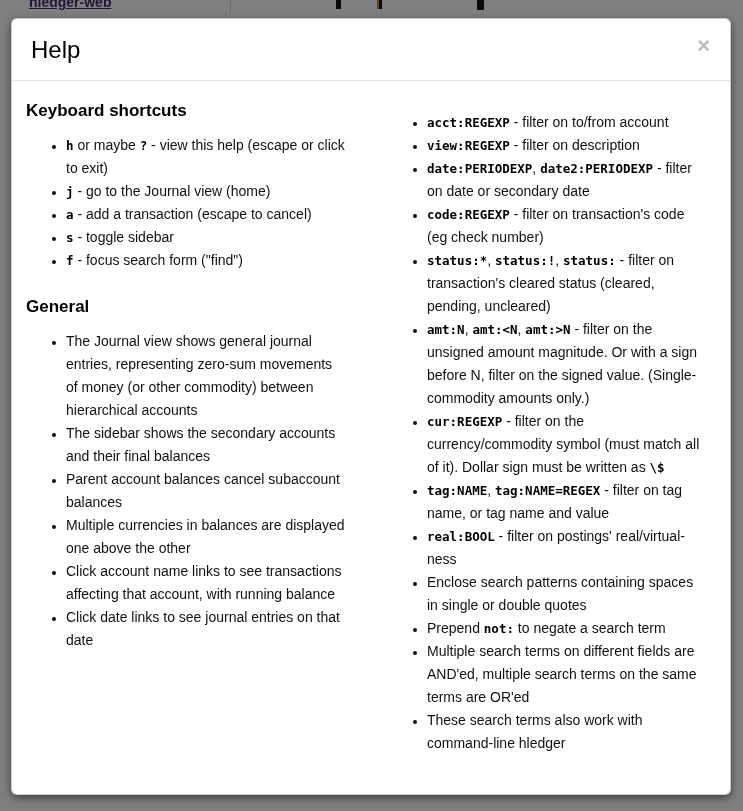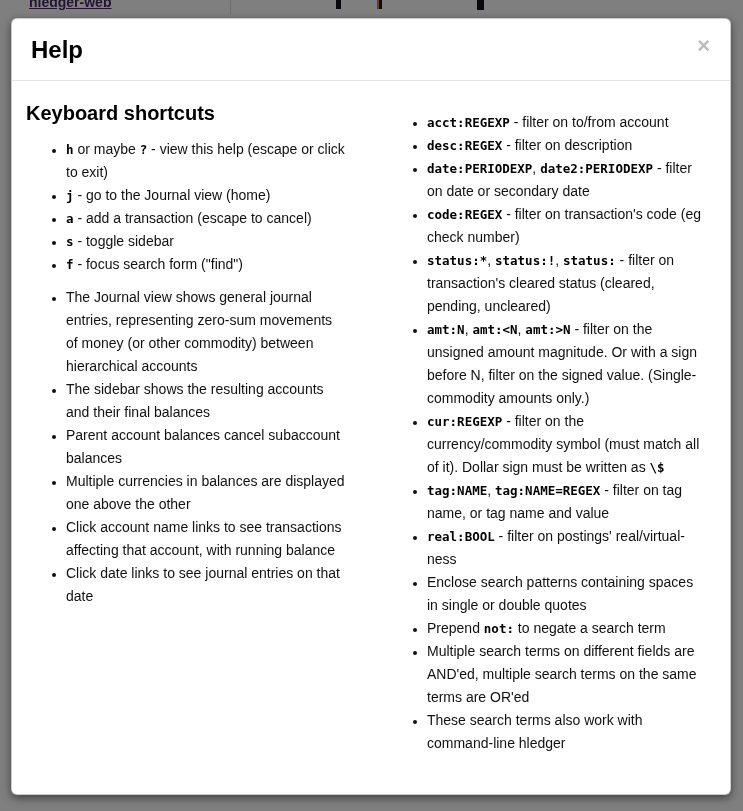--- a/index.html
+++ b/index.html
@@ -36,38 +36,38 @@
     border-radius: 6px;
     box-shadow: 0 3px 9px rgba(0,0,0,0.5);
     overflow: hidden;
   }
   .modal-header {
     position: relative;
     padding: 14px 19px 13px 19px;
     border-bottom: 1px solid #e5e5e5;
   }
   .modal-title {
-    margin: 0; font-size: 24px; font-weight: 700;
+    margin: 0; font-size: 24px; font-weight: 400;
     line-height: 1.4; color: #000000;
   }
   .close-btn {
     position: absolute; top: 14px; right: 16px;
     background: none; border: 0; padding: 2px 4px;
     font-size: 22px; font-weight: 700; line-height: 1;
     color: #bcbcbc; cursor: pointer;
     font-family: "Liberation Sans", sans-serif;
   }
 
   .modal-body { display: flex; padding: 20px 0 30px 0; }
   .help-col { width: 50%; }
   .help-col.left  { padding: 0 16px 0 14px; }
   .help-col.right { padding: 0 14px 0 16px; }
 
   .section-heading {
-    font-size: 20px; font-weight: 700; color: #000000;
+    font-size: 17px; font-weight: 700; color: #000000;
     margin: 0 0 13px 0; line-height: 1.2;
   }
   .section-heading + ul + .section-heading,
   ul.help-list + .section-heading { margin-top: 25px; }
 
   ul.help-list {
     margin: 10px; padding: 0 0 0 30px;
     list-style: disc outside;
   }
   ul.help-list li {
@@ -104,35 +104,36 @@
   <div class="modal-body">
     <div class="help-col left">
         <h4 class="section-heading">Keyboard shortcuts</h4>
         <ul class="help-list">
           <li><code>h</code> or maybe <code>?</code> - view this help (escape or click to exit)</li>
           <li><code>j</code> - go to the Journal view (home)</li>
           <li><code>a</code> - add a transaction (escape to cancel)</li>
           <li><code>s</code> - toggle sidebar</li>
           <li><code>f</code> - focus search form ("find")</li>
         </ul>
+        <h4 class="section-heading">General</h4>
         <ul class="help-list">
           <li>The Journal view shows general journal entries, representing zero-sum movements of money (or other commodity) between hierarchical accounts</li>
-          <li>The sidebar shows the resulting accounts and their final balances</li>
+          <li>The sidebar shows the secondary accounts and their final balances</li>
           <li>Parent account balances cancel subaccount balances</li>
           <li>Multiple currencies in balances are displayed one above the other</li>
           <li>Click account name links to see transactions affecting that account, with running balance</li>
           <li>Click date links to see journal entries on that date</li>
         </ul>
       </div>
     <div class="help-col right">
         <ul class="help-list">
           <li><code>acct:REGEXP</code> - filter on to/from account</li>
-          <li><code>desc:REGEX</code> - filter on description</li>
+          <li><code>view:REGEXP</code> - filter on description</li>
           <li><code>date:PERIODEXP</code>, <code>date2:PERIODEXP</code> - filter on date or secondary date</li>
-          <li><code>code:REGEX</code> - filter on transaction's code (eg check number)</li>
+          <li><code>code:REGEXP</code> - filter on transaction's code (eg check number)</li>
           <li><code>status:*</code>, <code>status:!</code>, <code>status:</code> - filter on transaction's cleared status (cleared, pending, uncleared)</li>
           <li><code>amt:N</code>, <code>amt:&lt;N</code>, <code>amt:&gt;N</code> - filter on the unsigned amount magnitude. Or with a sign before N, filter on the signed value. (Single-commodity amounts only.)</li>
           <li><code>cur:REGEXP</code> - filter on the currency/commodity symbol (must match all of it). Dollar sign must be written as <code>\$</code></li>
           <li><code>tag:NAME</code>, <code>tag:NAME=REGEX</code> - filter on tag name, or tag name and value</li>
           <li><code>real:BOOL</code> - filter on postings' real/virtual-ness</li>
           <li>Enclose search patterns containing spaces in single or double quotes</li>
           <li>Prepend <code>not:</code> to negate a search term</li>
           <li>Multiple search terms on different fields are AND'ed, multiple search terms on the same terms are OR'ed</li>
           <li>These search terms also work with command-line hledger</li>
         </ul>

